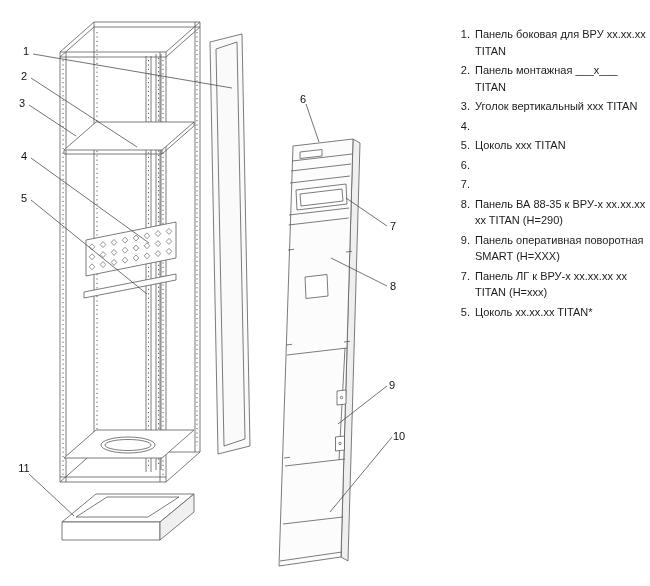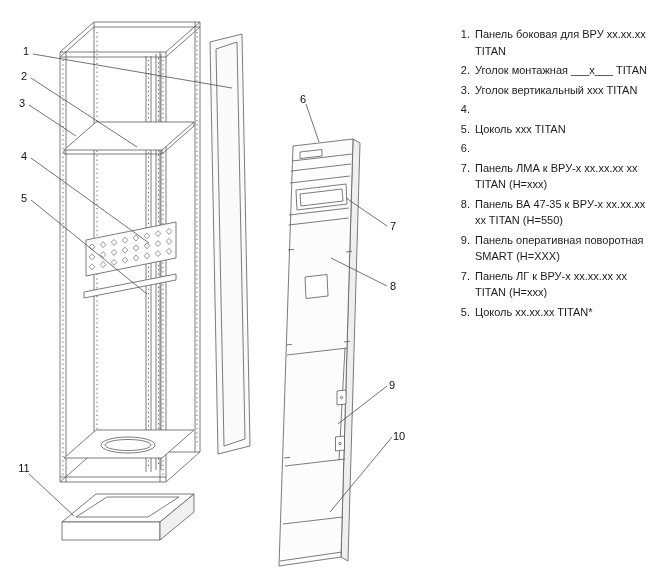--- a/index.html
+++ b/index.html
@@ -145,43 +145,42 @@
 </svg>
 </div>
 
 <div class="legend">
   <div class="li">
     <span class="num">1.</span>
     <span class="txt">Панель боковая для ВРУ xx.xx.xx TITAN</span>
   </div>
   <div class="li">
     <span class="num">2.</span>
-    <span class="txt">Уголок монтажная ___x___ TITAN</span>
+    <span class="txt">Панель монтажная ___x___ TITAN</span>
   </div>
   <div class="li">
     <span class="num">3.</span>
     <span class="txt">Уголок вертикальный xxx TITAN</span>
   </div>
   <div class="li">
     <span class="num">4.</span>
   </div>
   <div class="li">
     <span class="num">5.</span>
     <span class="txt">Цоколь xxx TITAN</span>
   </div>
   <div class="li">
     <span class="num">6.</span>
   </div>
   <div class="li">
     <span class="num">7.</span>
-    <span class="txt">Панель ЛМА к ВРУ-х xx.xx.xx xx TITAN (H=xxx)</span>
   </div>
   <div class="li">
     <span class="num">8.</span>
-    <span class="txt">Панель ВА 47-35 к ВРУ-х xx.xx.xx xx TITAN (H=550)</span>
+    <span class="txt">Панель ВА 88-35 к ВРУ-х xx.xx.xx xx TITAN (H=290)</span>
   </div>
   <div class="li">
     <span class="num">9.</span>
     <span class="txt">Панель оперативная поворотная SMART (H=XXX)</span>
   </div>
   <div class="li">
     <span class="num">7.</span>
     <span class="txt">Панель ЛГ к ВРУ-х xx.xx.xx xx TITAN (H=xxx)</span>
   </div>
   <div class="li">

